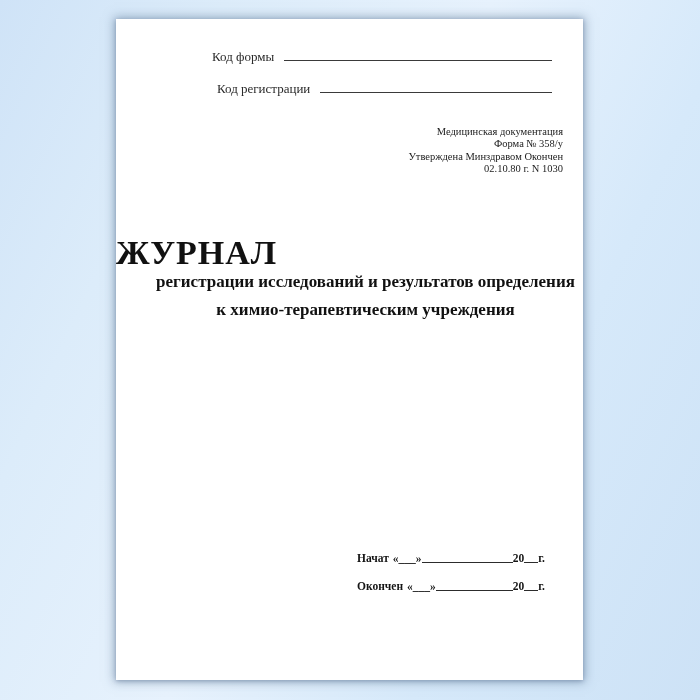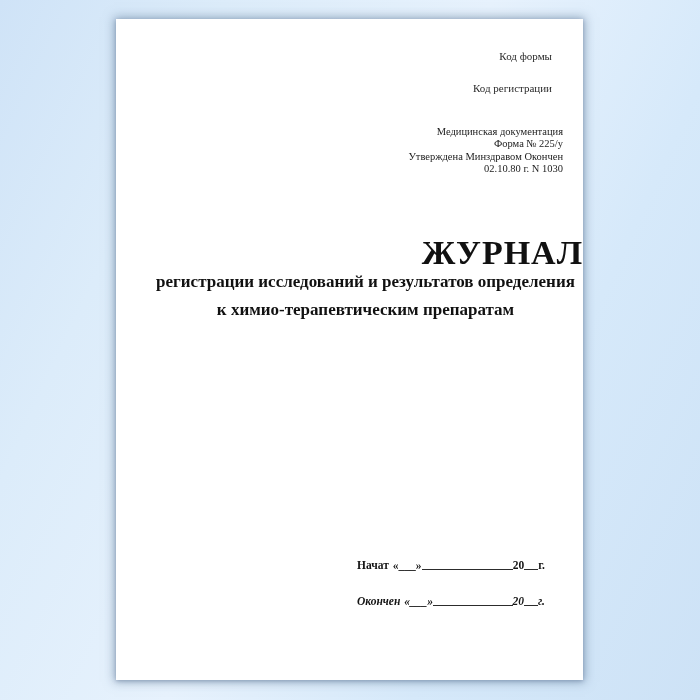--- a/index.html
+++ b/index.html
@@ -10,50 +10,50 @@
     position:relative;
     color:#1d1d1d;
   }
   .page {
     position:absolute; left:116px; top:19px; width:467px; height:661px;
     background:#ffffff;
     box-shadow:0 0 10px 2px rgba(100,125,155,0.55), 0 1px 4px rgba(85,105,140,0.45);
   }
   
   .code-row {
-    position:absolute; display:flex; align-items:flex-end;
-    font-size:11px; line-height:13px; color:#2a2a2a;flex-direction:column;
+    position:absolute; display:flex; 
+    font-size:13px; line-height:13px; color:#2a2a2a;
   }
   .code-row .lbl { white-space:nowrap; }
   .code-row .fill {
     flex:1; border-bottom:1px solid #3a3a3a; margin-left:10px; margin-bottom:2px;
   }
   .row-form { left:96px; right:31px; top:31px; }
   .row-inst { left:101px; right:31px; top:63px; }
   
   .doc-info {
     position:absolute; top:82px; right:20px; text-align:right;
     font-size:10.5px; line-height:12.4px; color:#222;margin-top:25px;
   }
   
   .title {
-    position:absolute; top:215px; left:0; width:100%; text-align:right;
+    position:absolute; top:215px; left:0; width:100%; text-align:left;
     font-size:34px; font-weight:bold; letter-spacing:1px; color:#111;
   }
   .subtitle {
     position:absolute; top:249px; left:0; width:100%; text-align:center;
     font-size:17px; font-weight:bold; line-height:28px; color:#111;padding-left:32px;
   }
   
   .dates {
     position:absolute; right:38px; top:533px; width:188px;
     font-size:11.5px; font-weight:bold; color:#151515;
   }
-  .date-row { display:flex; align-items:flex-end; line-height:13px;margin-top:7px; }
-  .date-row + .date-row { margin-top:23px;font-style:italic; }
+  .date-row { display:flex; align-items:flex-end; line-height:13px; }
+  .date-row + .date-row { margin-top:15px; }
   .date-row .lbl { white-space:nowrap; margin-right:4px; }
   .date-row .quote { white-space:nowrap; }
   .date-row .fill {
     flex:1; border-bottom:1.2px solid #2c2c2c; margin-bottom:2px;
   }
   .date-row .fill-short {
     width:14px; border-bottom:1.2px solid #2c2c2c; margin-bottom:2px;
   }
   .date-row .yr { white-space:nowrap; }
 </style>
@@ -67,30 +67,30 @@
     <span class="fill"></span>
   </div>
 
   <div class="code-row row-inst">
     <span class="lbl">Код регистрации</span>
     <span class="fill"></span>
   </div>
 
   <div class="doc-info">
     <div>Медицинская документация</div>
-    <div>Форма № 225/у</div>
+    <div>Форма № 358/у</div>
     <div>Утверждена Минздравом Окончен</div>
     <div>02.10.80 г. N 1030</div>
   </div>
 
   <div class="title">ЖУРНАЛ</div>
 
   <div class="subtitle">
     <div>регистрации исследований и результатов определения</div>
-    <div>к химио-терапевтическим препаратам</div>
+    <div>к химио-терапевтическим учреждения</div>
   </div>
 
   <div class="dates">
     <div class="date-row">
       <span class="lbl">Начат</span>
       <span class="quote">«___»</span>
       <span class="fill"></span>
       <span class="yr">20</span>
       <span class="fill-short"></span>
       <span class="yr">г.</span>

